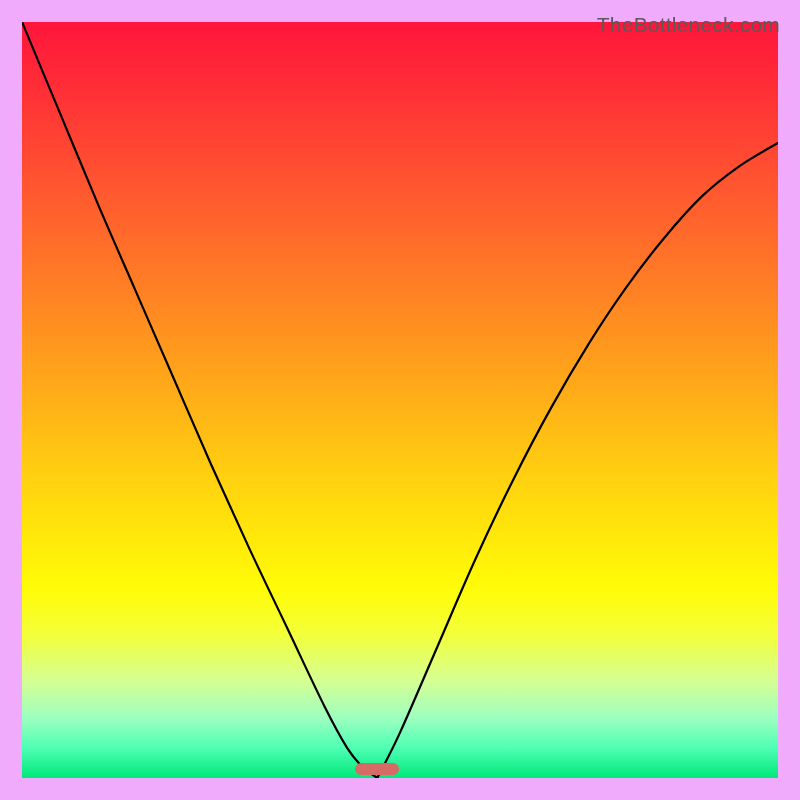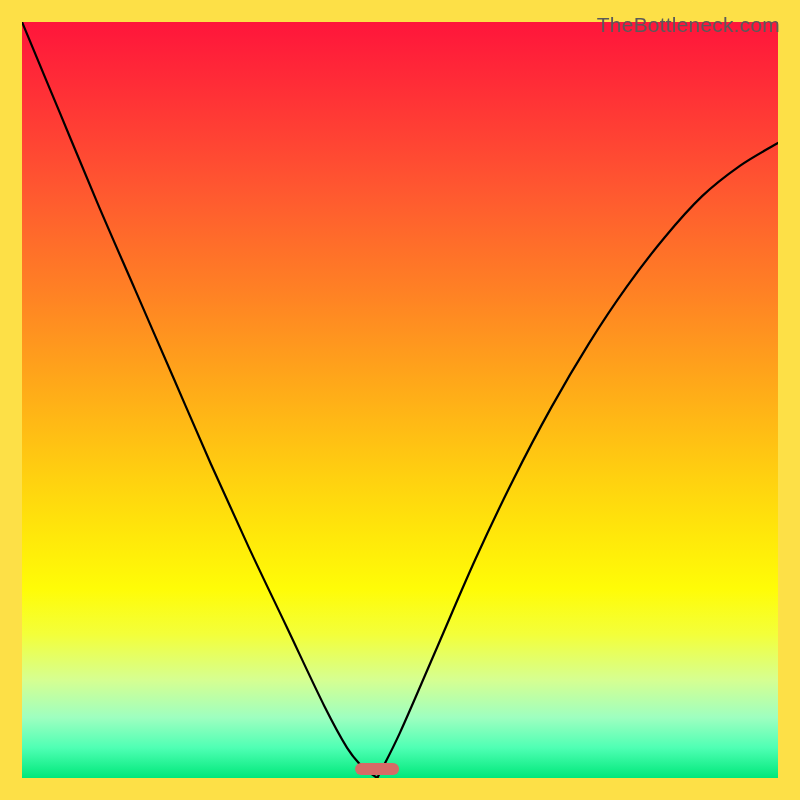--- a/index.html
+++ b/index.html
@@ -1,16 +1,16 @@
 <!DOCTYPE html>
 <html><head>
 <meta charset="utf-8">
 <style>
   html,body{margin:0;padding:0;width:800px;height:800px;overflow:hidden;font-family:Arial,Helvetica,sans-serif;}
-  .frame{position:absolute;inset:0;background:#fde047;}
+  .frame{position:absolute;inset:0;background:#f0abfc;}
   .plot{position:absolute;left:22px;top:22px;width:756px;height:756px;overflow:hidden;}
   .grad{position:absolute;inset:0;
     background:linear-gradient(to bottom,
       #ff153b 0%,
       #ff2c37 8%,
       #ff5730 22%,
       #ff8224 36%,
       #ffa919 48%,
       #ffd010 60%,
       #ffe80a 68%,

